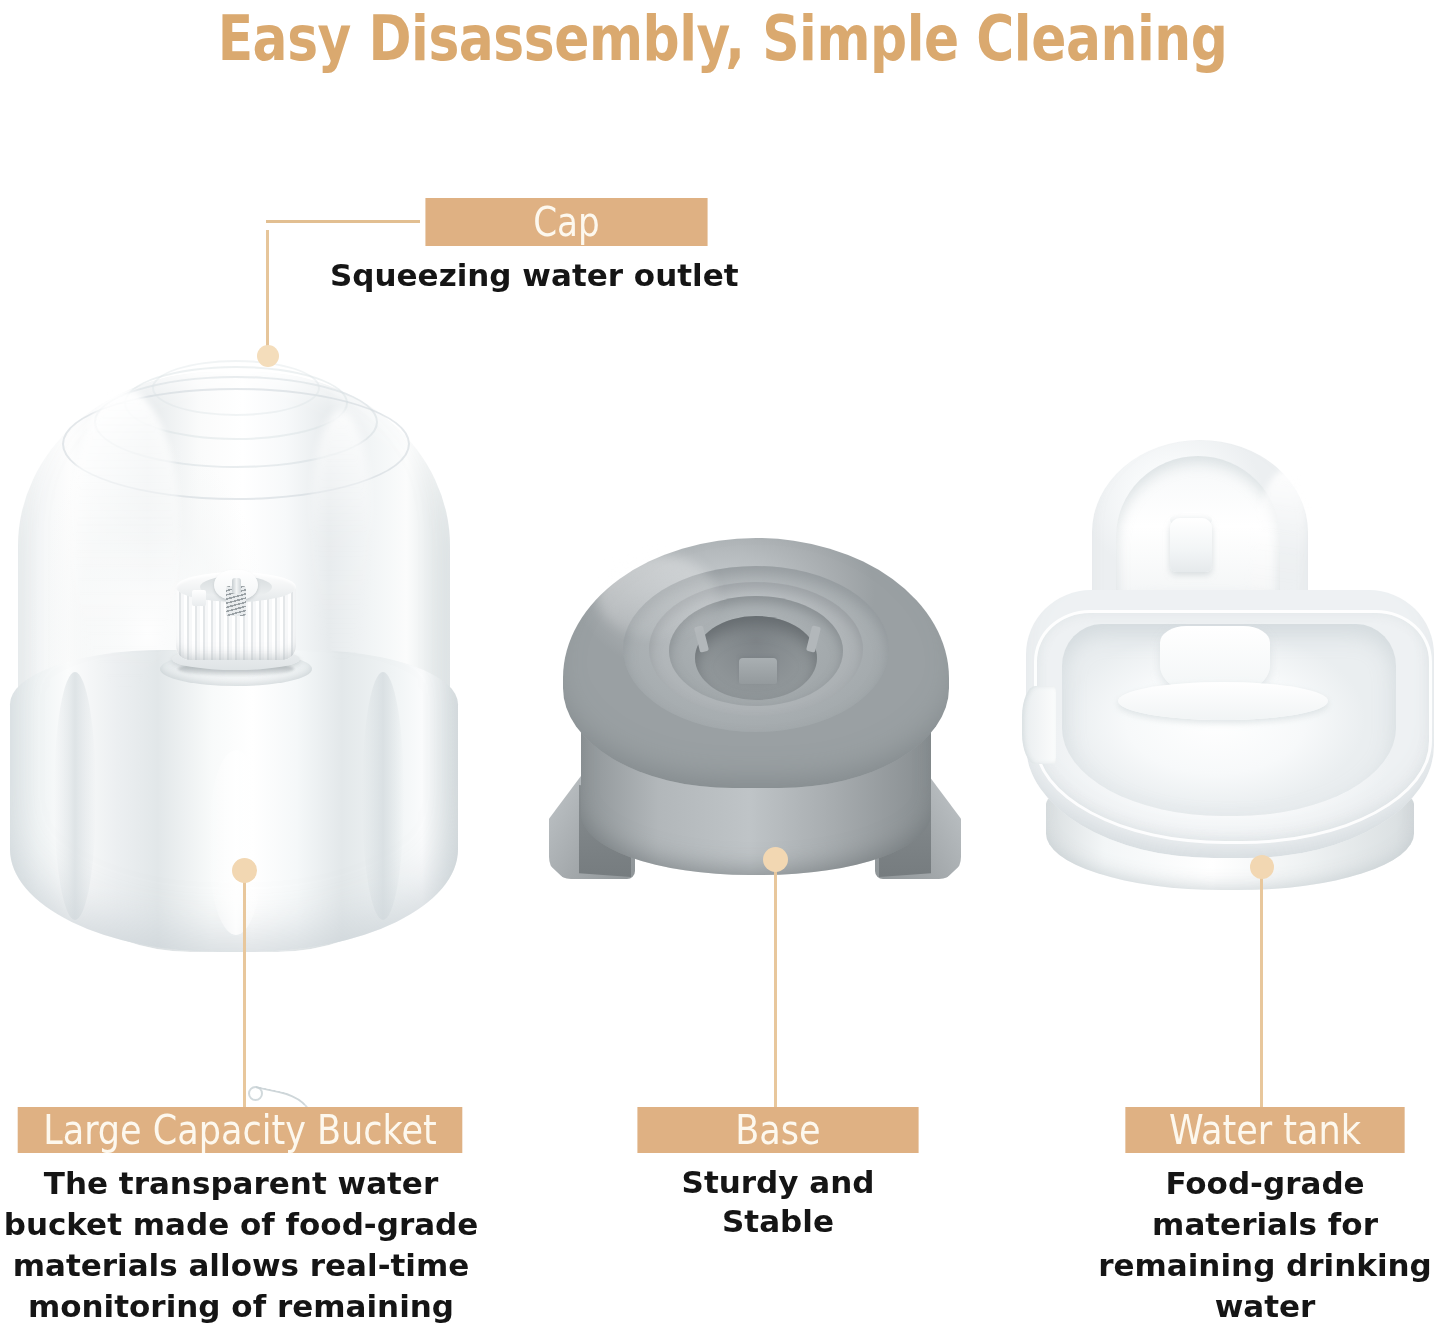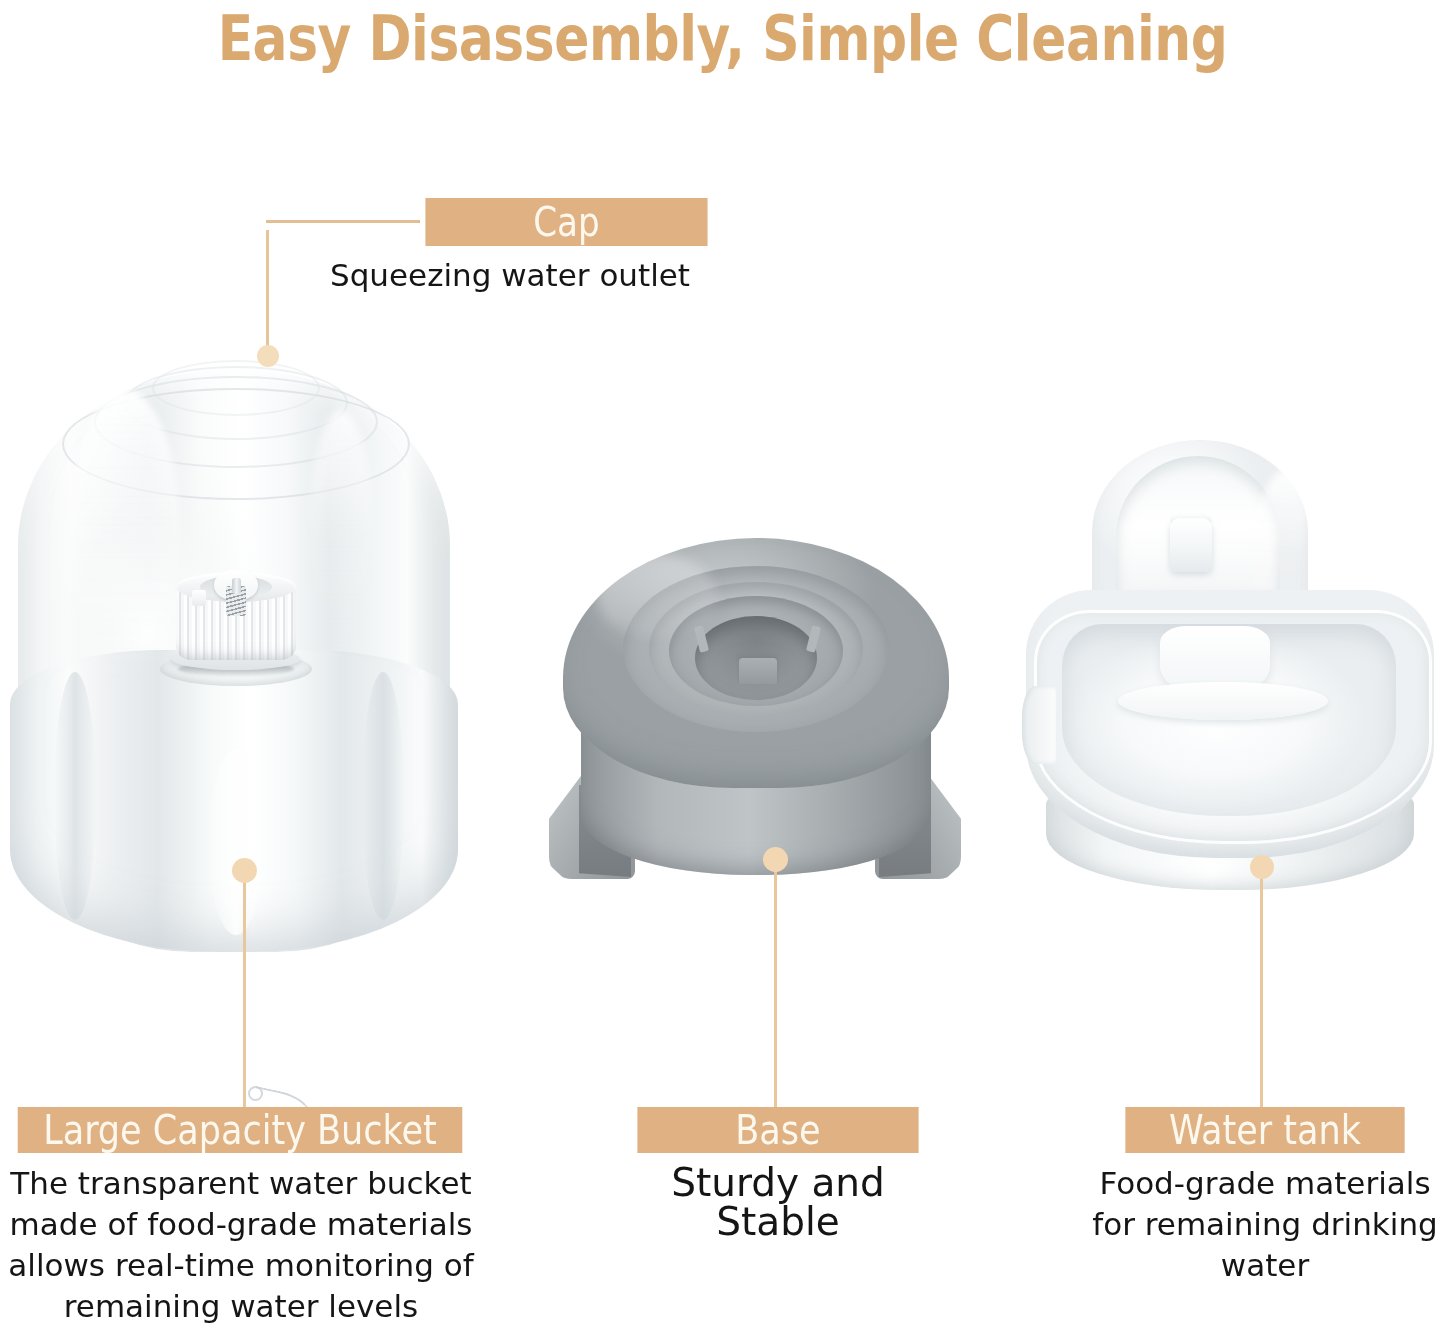--- a/index.html
+++ b/index.html
@@ -39,24 +39,25 @@
 
   
   .desc{
     position:absolute;
     color:#151515;
     font-family:"DejaVu Sans","Liberation Sans",sans-serif;
     font-size:30px;
     line-height:39px;
     text-align:center;
     white-space:pre-line;
+    font-weight:bold;
   }
   #desc-cap{left:330px;top:256px;width:500px;text-align:left;font-size:31px;}
   #desc-bucket{left:0px;top:1163px;width:482px;font-size:31px;line-height:41px;}
-  #desc-base{left:630px;top:1163px;width:296px;font-size:39px;}
+  #desc-base{left:630px;top:1163px;width:296px;font-size:31px;}
   #desc-tank{left:1090px;top:1163px;width:350px;font-size:31px;line-height:41px;}
 
   
   .dot{position:absolute;border-radius:50%;background:#F2D7B2;}
   .vline{position:absolute;background:#E8C79C;width:3px;}
   .hline{position:absolute;background:#E0BE92;height:3px;}
 
   #dot-cap{left:257px;top:345px;width:22px;height:22px;background:#F4DDBB;}
   #vline-cap{left:266px;top:230px;height:128px;background:#E6C59A;}
   #hline-cap{left:266px;top:220px;width:154px;background:#E2BF92;}

